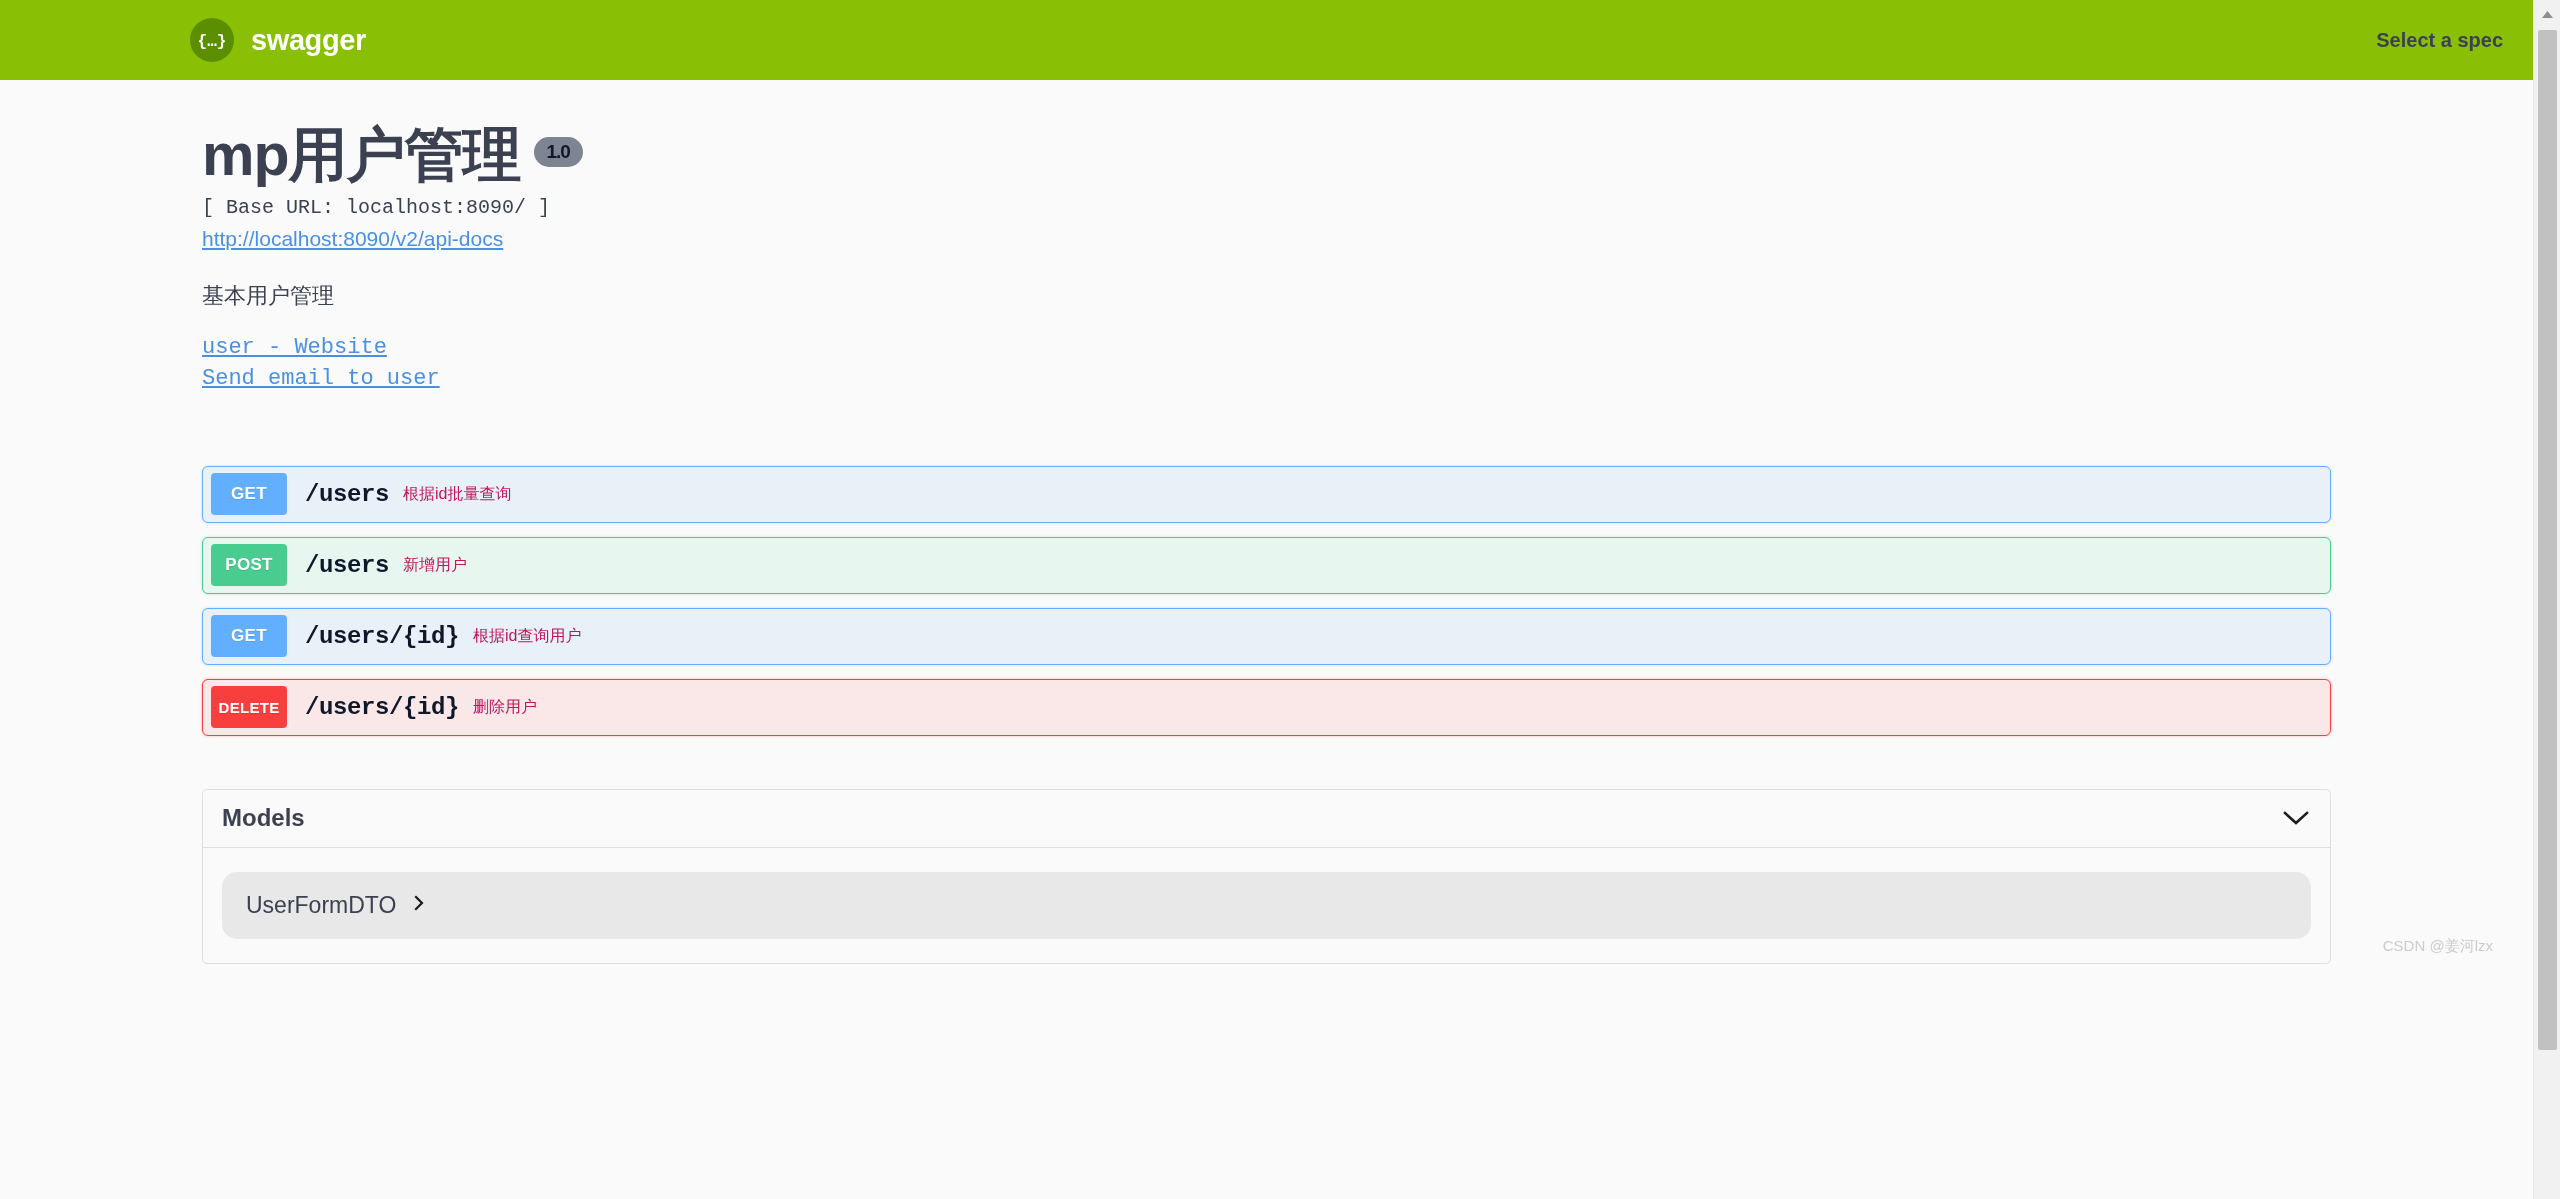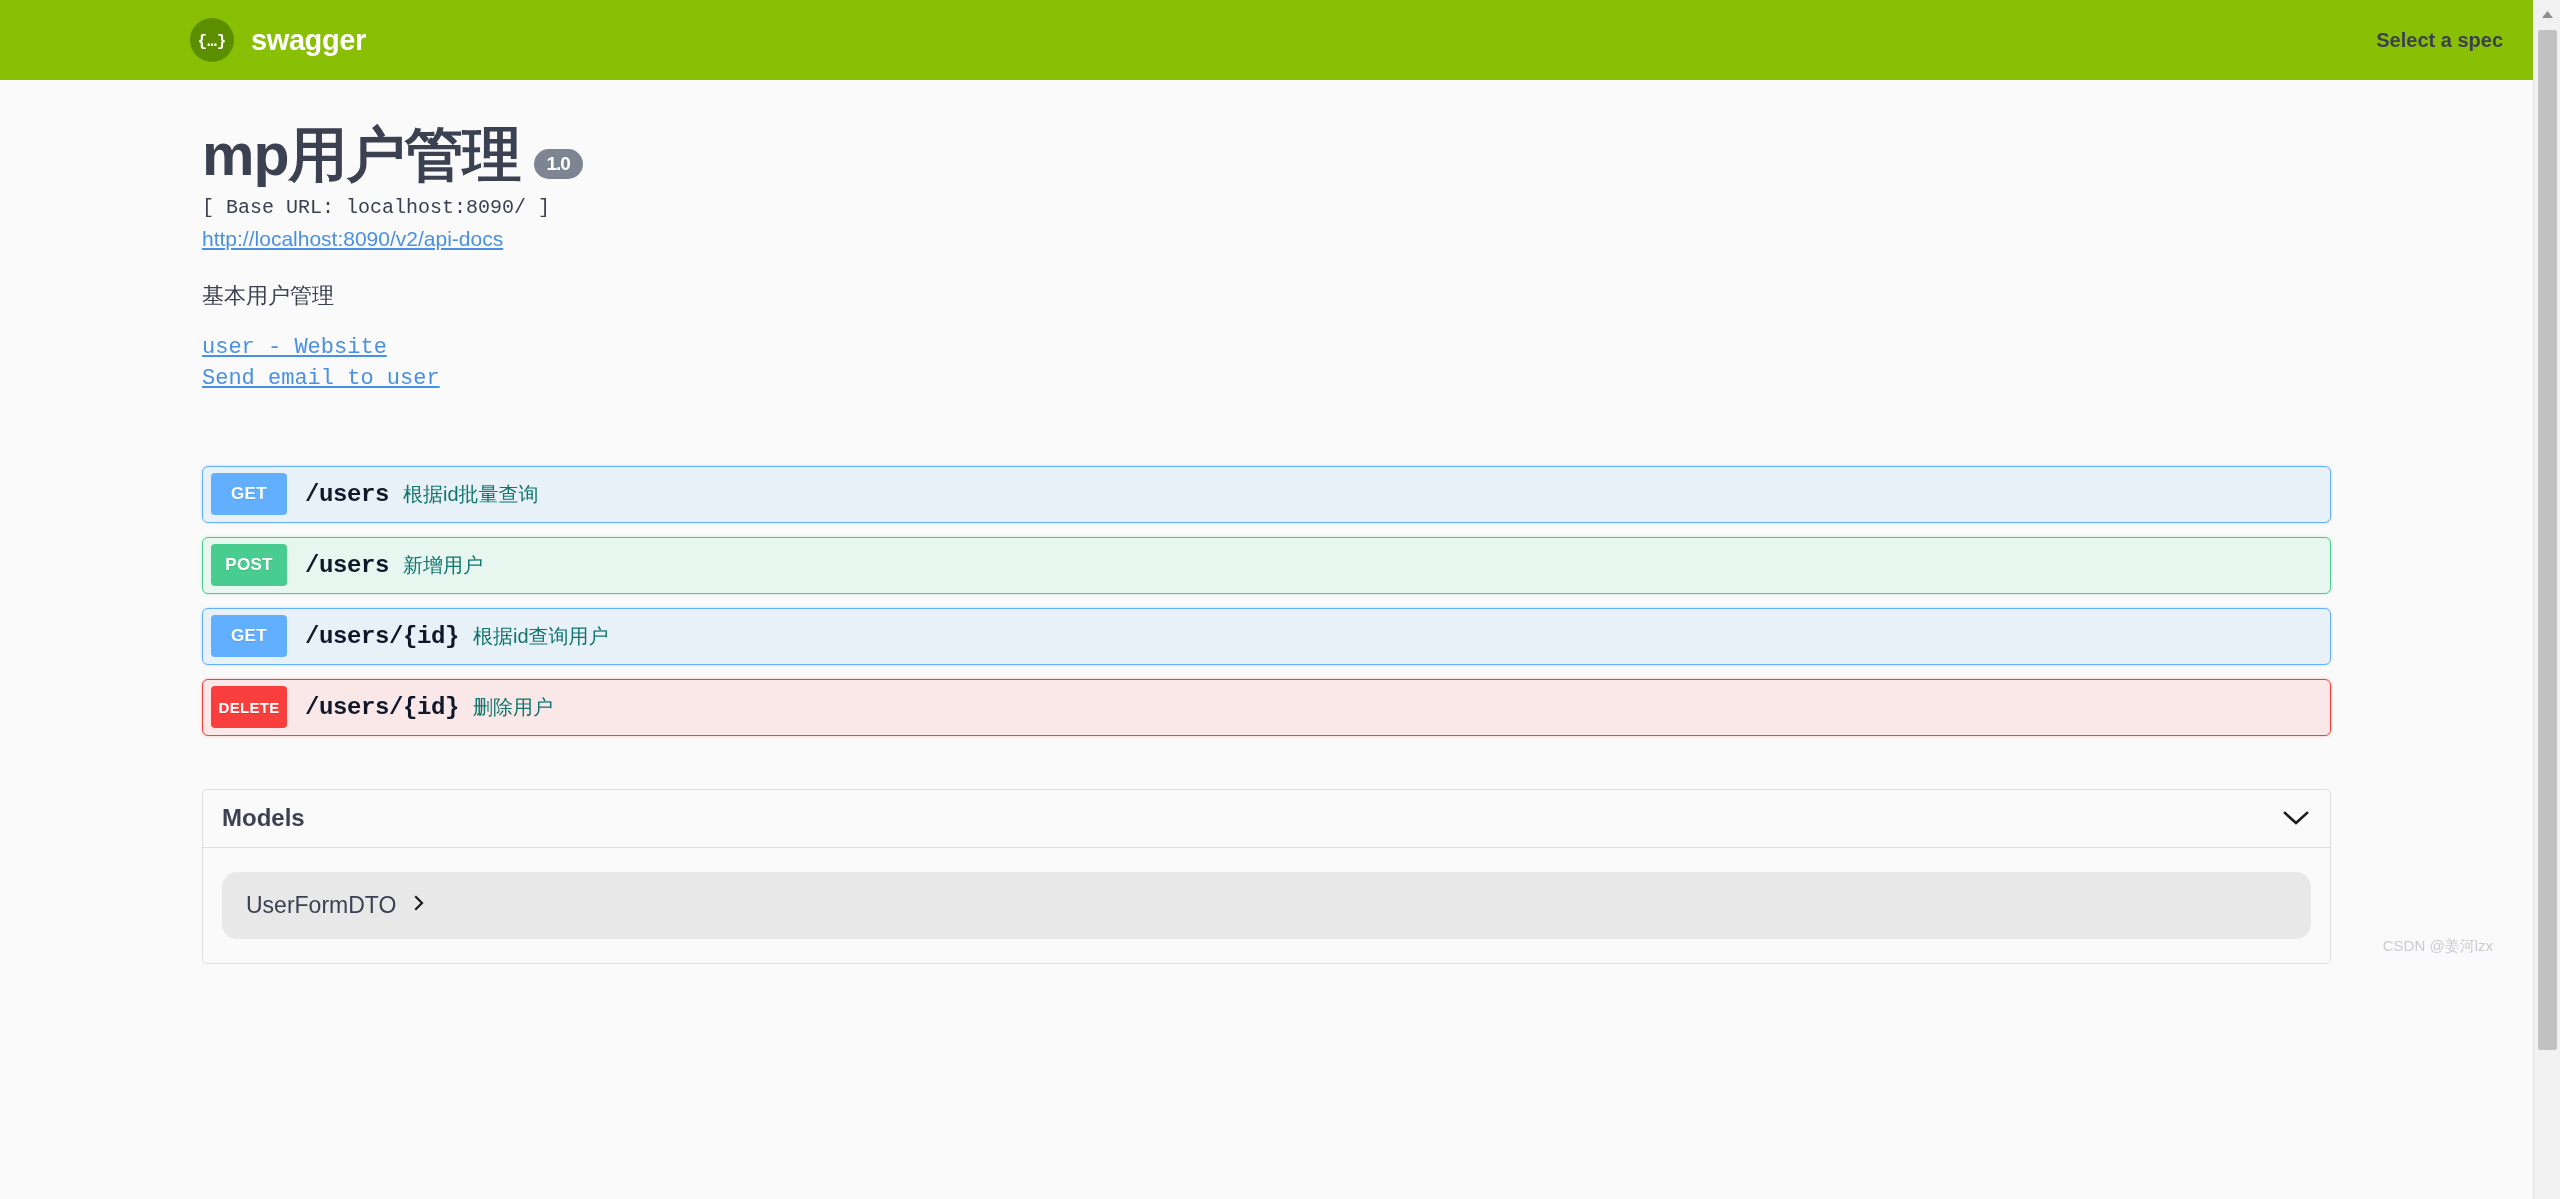--- a/index.html
+++ b/index.html
@@ -116,27 +116,27 @@
     gap: 13px;
     font-size: 59px;
     font-weight: bold;
     color: #3b4151;
     line-height: 1.05;
     letter-spacing: -1px;
     margin: 0;
   }
   .version-badge {
     background: #7d8492;
-    color: #ffffff;
+    color: #0f172a;
     font-size: 19px;
     font-weight: bold;
     border-radius: 57px;
     padding: 5px 13px;
     position: relative;
-    top: 24px;
+    top: 12px;
     font-family: "Liberation Sans", sans-serif;
   }
   .base-url {
     font-family: "Liberation Mono", monospace;
     font-size: 20px;
     color: #3b4151;
     margin-top: 9px;
   }
   .docs-link {
     display: inline-block;
@@ -228,22 +228,22 @@
   .m-delete { background: #f93e3e; font-size: 15px; }
   .op-path {
     font-family: "Liberation Mono", monospace;
     font-size: 24px;
     color: #0f172a;
     font-weight: bold;
     margin-left: 18px;
     letter-spacing: -0.4px;
   }
   .op-summary {
-    font-size: 20px;
-    color: #0f766e;
+    font-size: 16px;
+    color: #be185d;
     margin-left: 14px;
   }
 
   
   .models-panel {
     margin: 53px 202px 0 202px;
     border: 1px solid #dedede;
     border-radius: 5px;
     background: #fafafa;
   }

